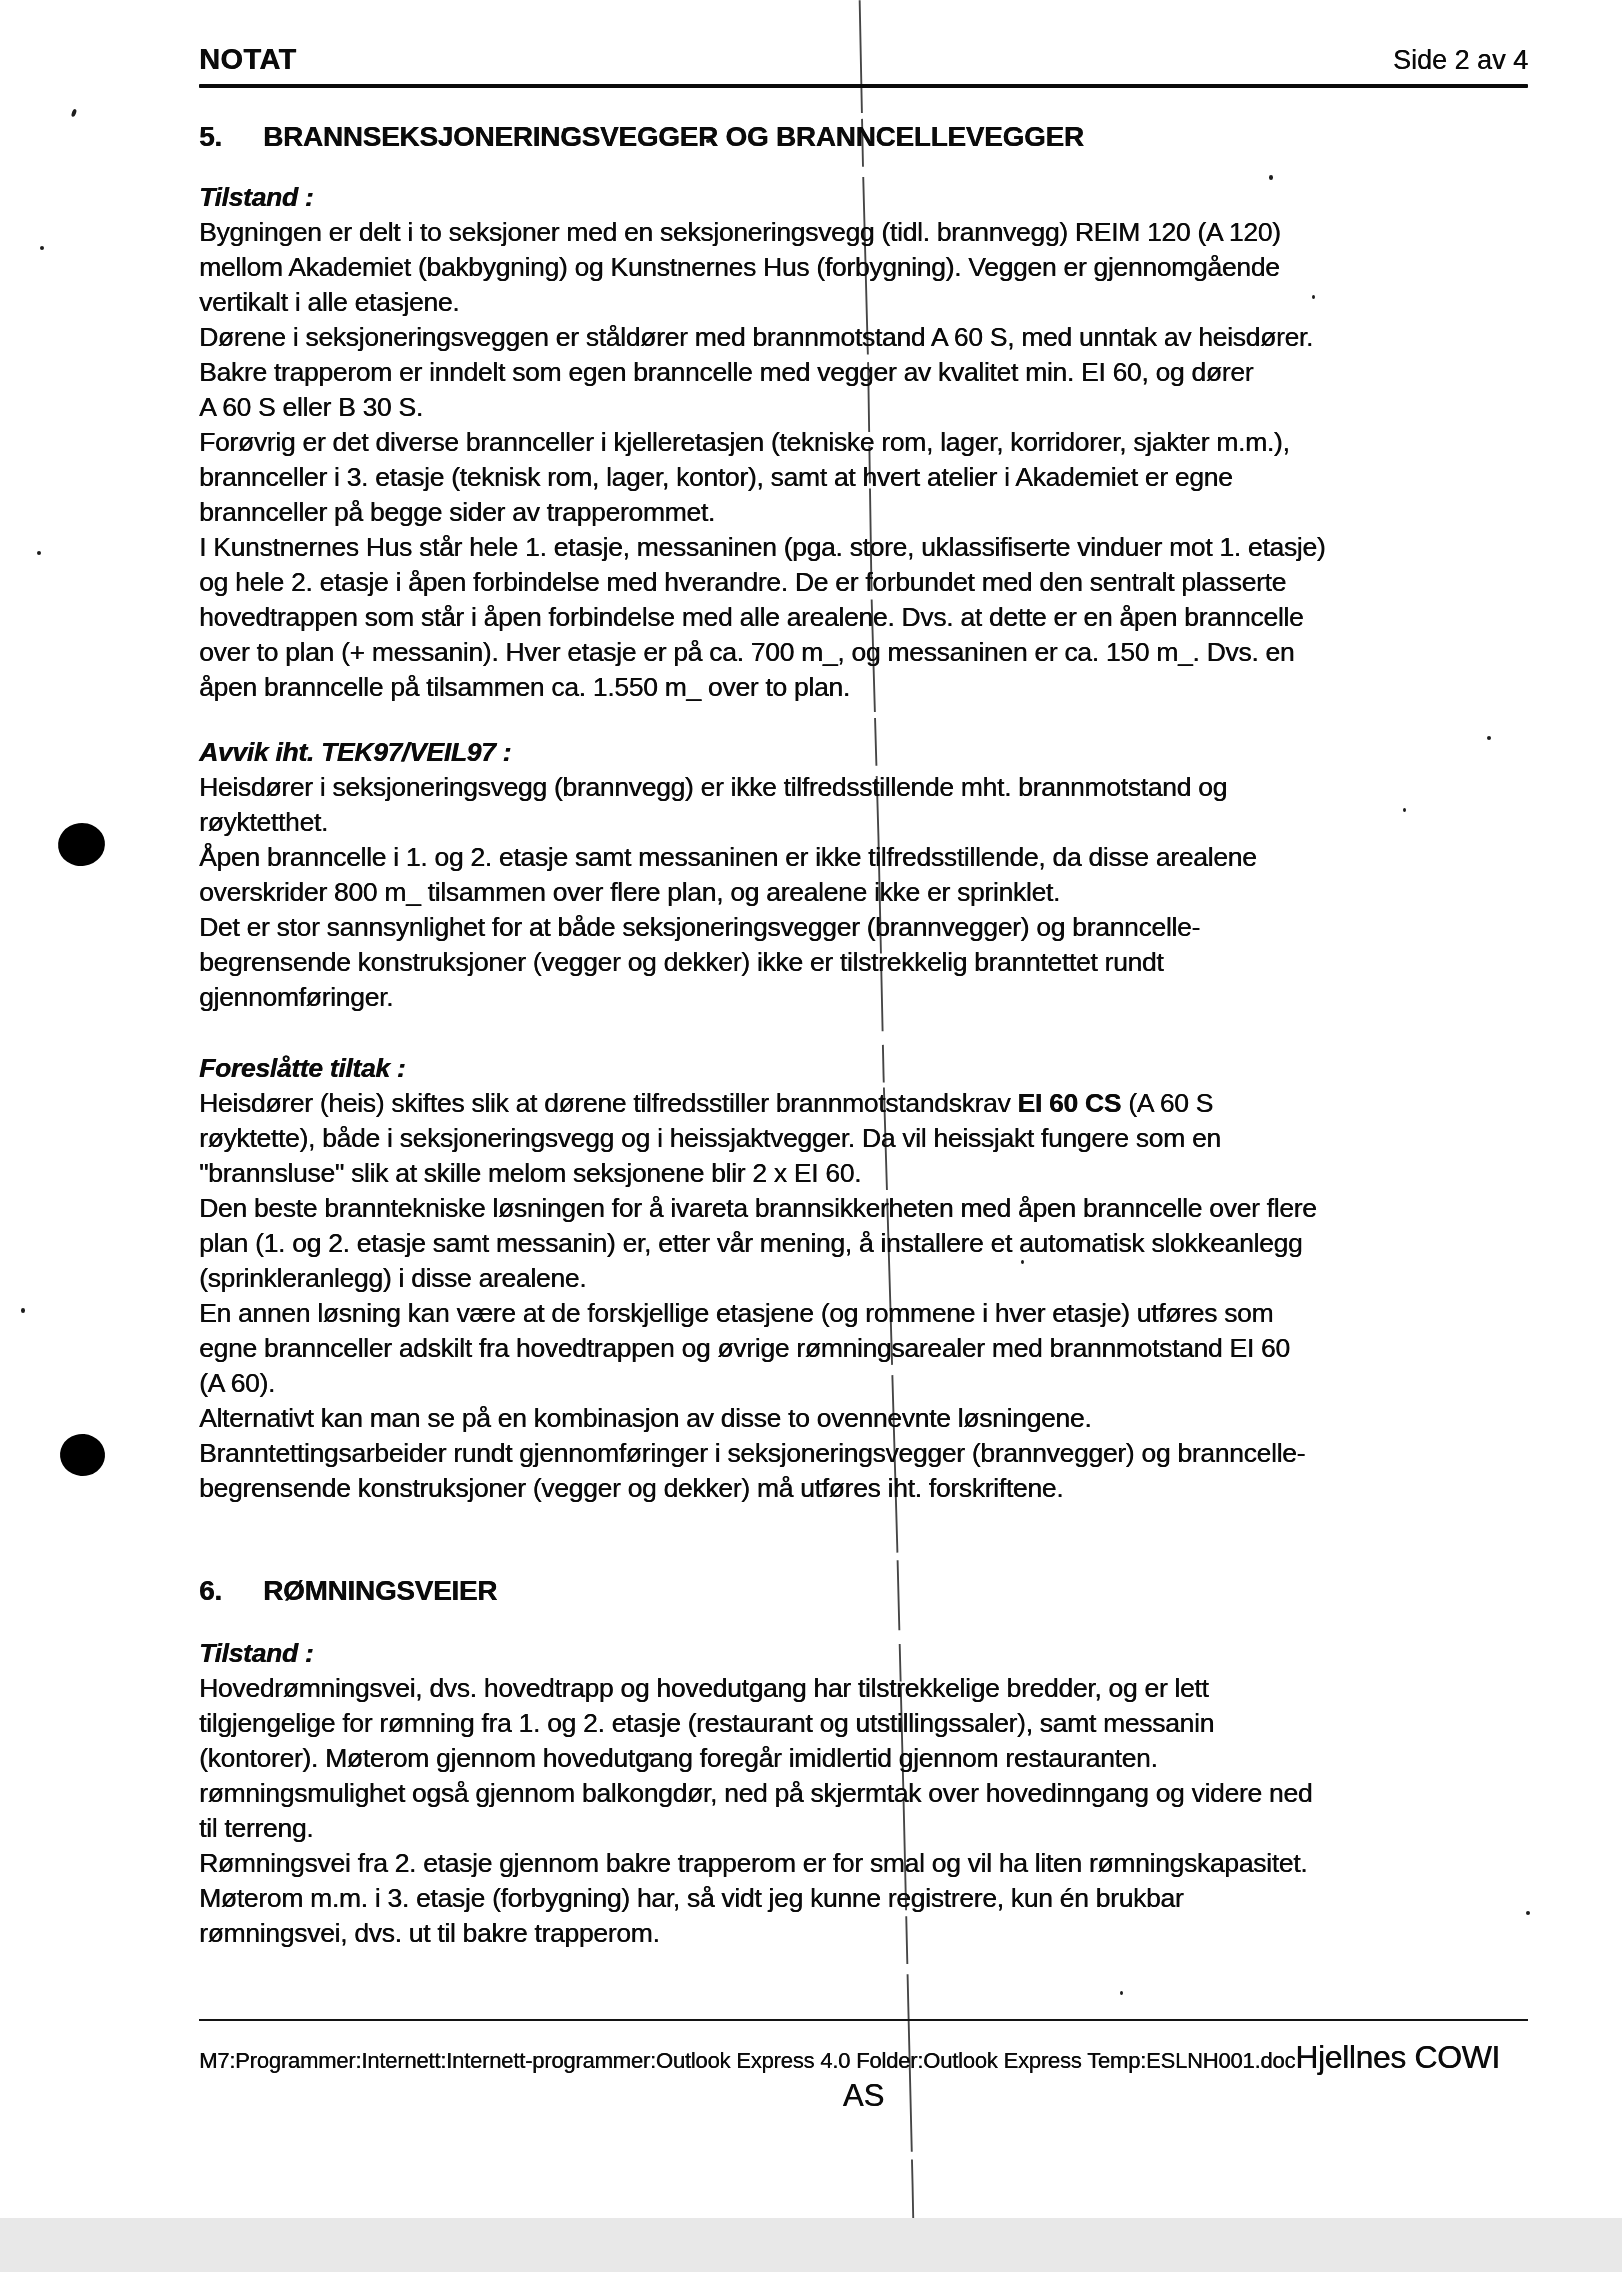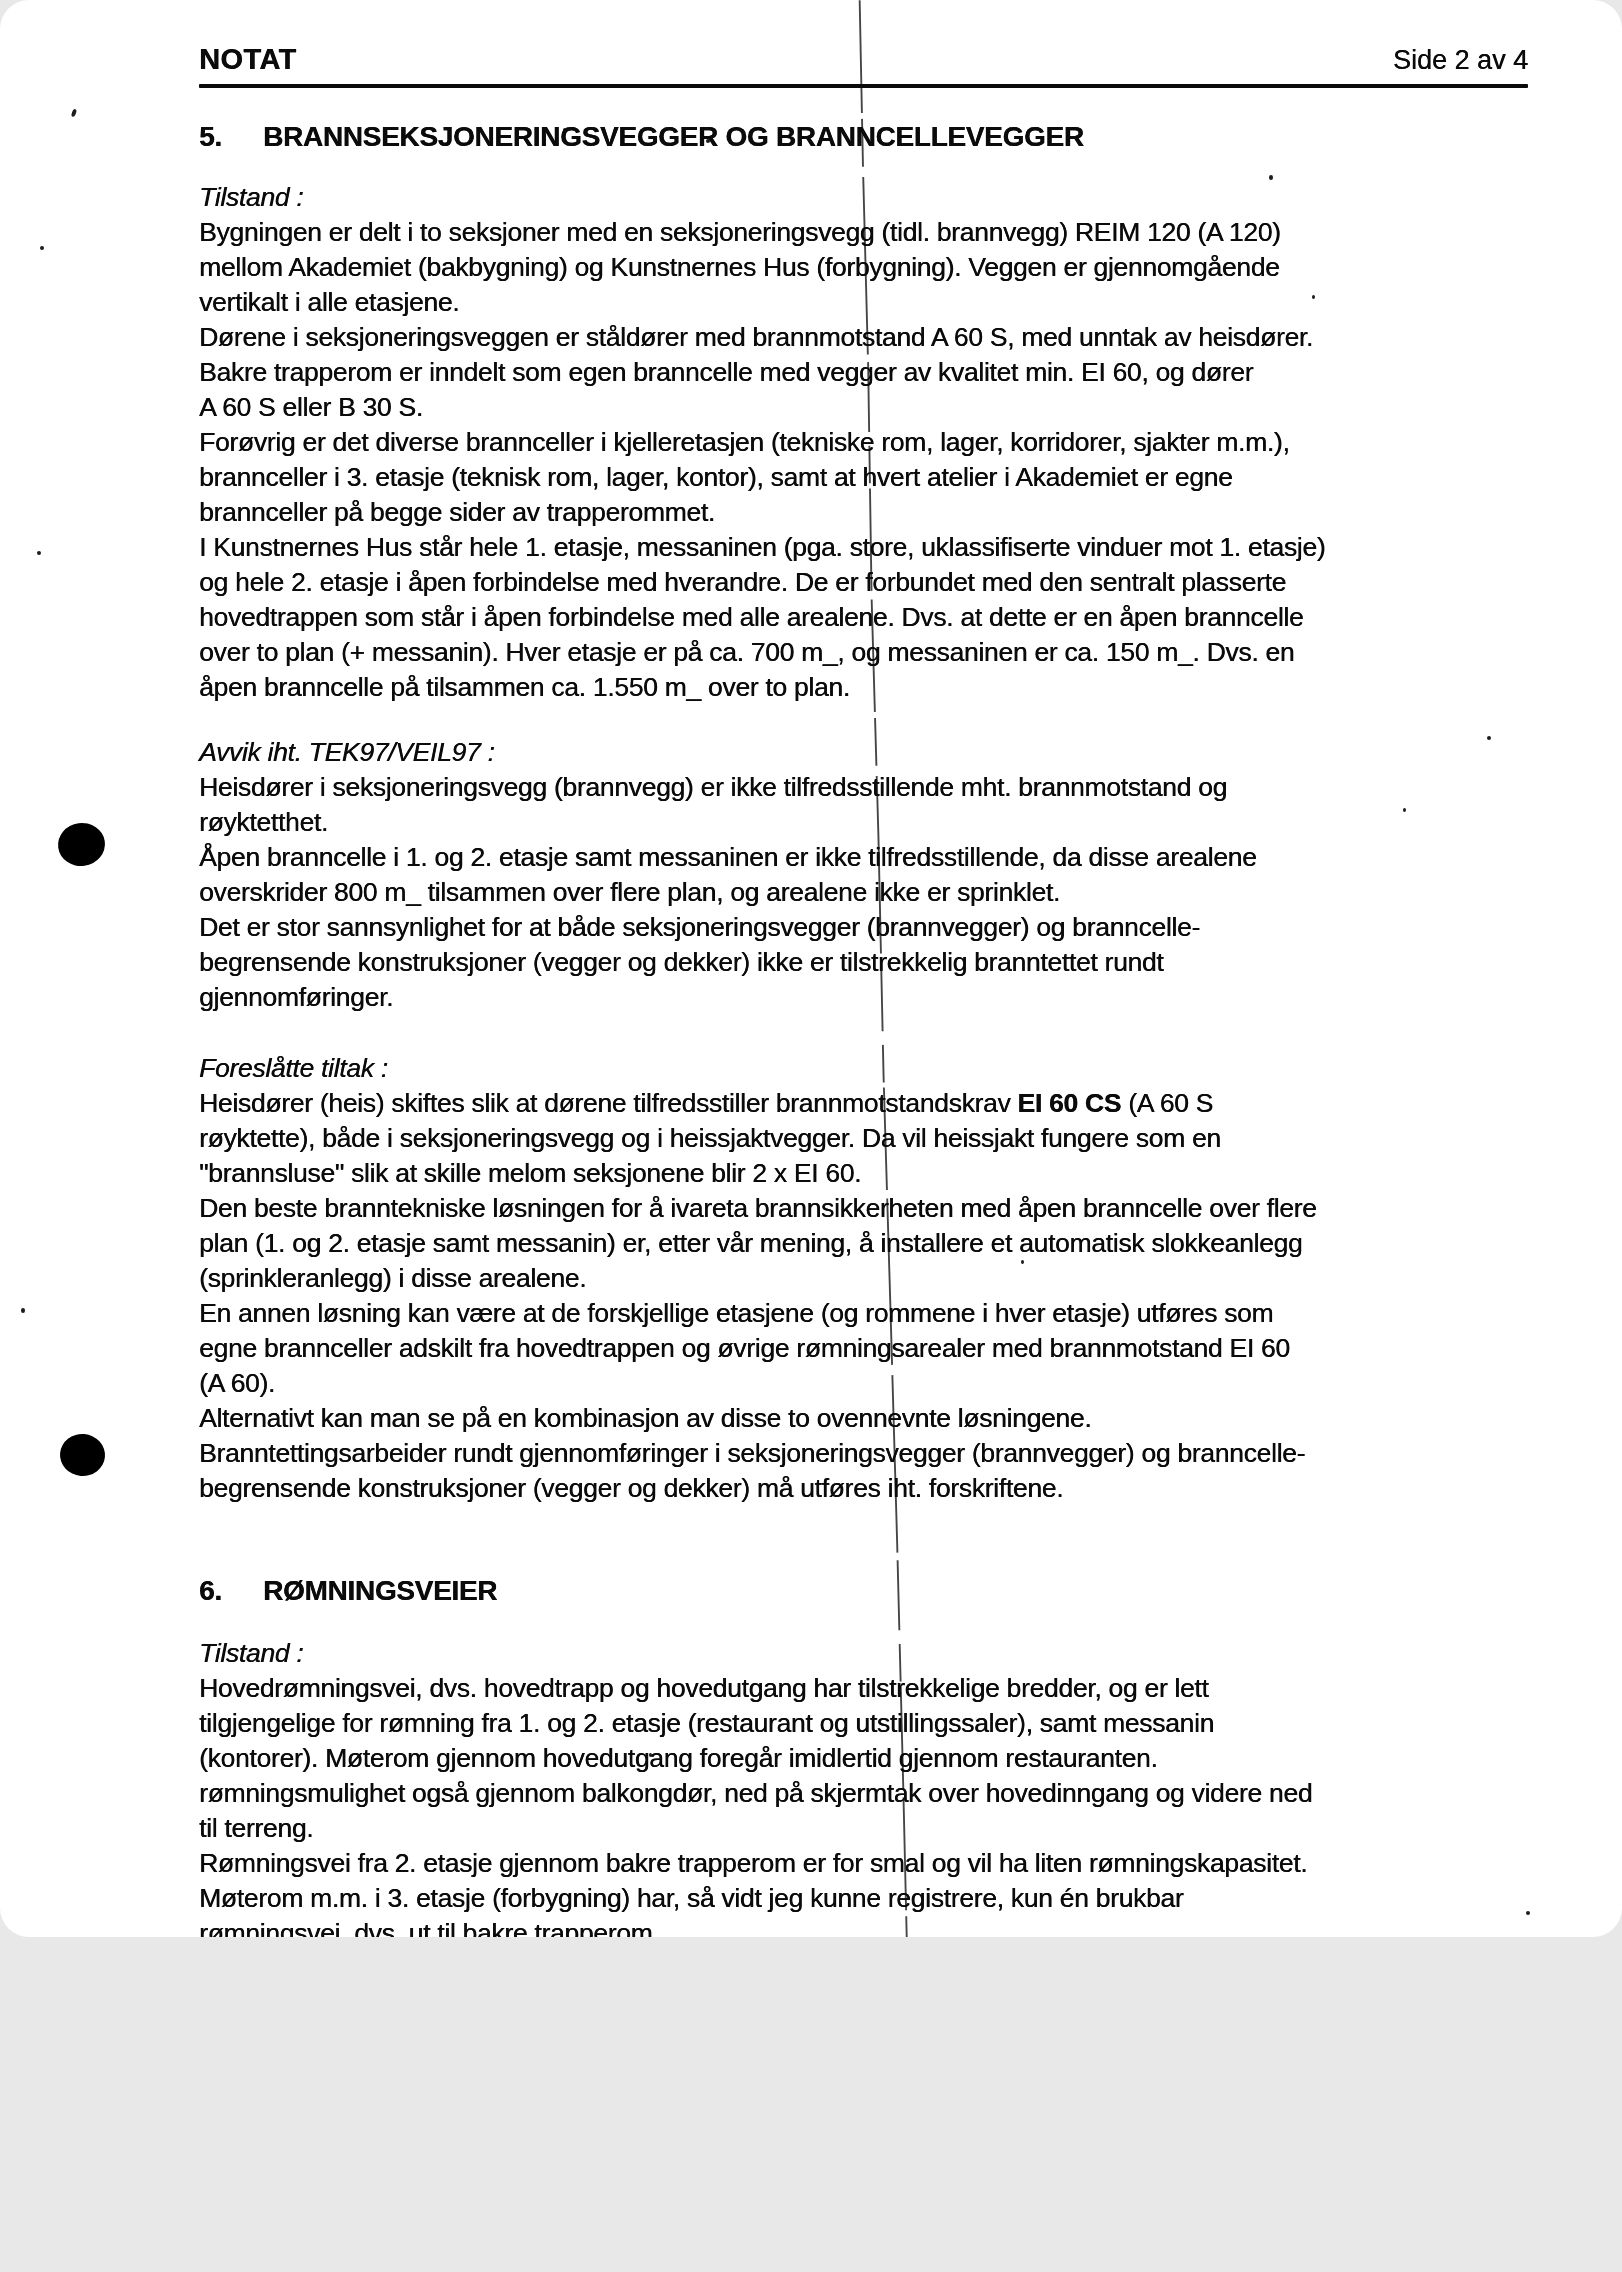--- a/index.html
+++ b/index.html
@@ -1,39 +1,38 @@
 <!DOCTYPE html>
 <html style="font-size:13.7px"><head>
 <meta charset="utf-8">
 <style>
   html,body{margin:0;padding:0;background:#e8e8e8;}
   .page{
     position:relative;
-    width:1622px;height:1937px;
+    width:1622px;height:2218px;
     background:#ffffff;
     overflow:hidden;
     font-family:"Liberation Sans", sans-serif;
     color:#0b0b0b;
-    border-radius:29px;
   }
   .content{position:absolute;left:199px;width:1329px;top:0;}
   .scan-text{text-shadow:0.4px 0 0 currentColor;}
 
   .header-row{margin-top:43px;display:flex;justify-content:space-between;align-items:flex-end;}
   .doc-title{font-size:29px;font-weight:700;letter-spacing:0.4px;}
   .page-num{font-size:27px;font-weight:400;}
   .rule{margin-top:7.7px;height:4.3px;background:#0a0a0a;border-radius:0.9px;}
 
   .section-title{display:flex;font-size:28px;font-weight:700;letter-spacing:-0.3px;line-height:35px;}
   .section-title .sec-num{width:64px;flex:0 0 64px;}
   .s-0{margin-top:31px;}
   .s-1{margin-top:67px;}
 
   .block{font-size:26.5px;line-height:35px;letter-spacing:-0.3px;}
-  .block-heading{font-weight:400;font-style:italic;font-size:26.5px;line-height:35px;}
+  .block-heading{font-weight:700;font-style:italic;font-size:26.5px;line-height:35px;}
   .b-0-0{margin-top:25.6px;}
   .b-0-1{margin-top:30px;}
   .b-0-2{margin-top:36px;}
   .b-1-0{margin-top:28px;}
   .line{white-space:pre-wrap;}
   .line b{font-weight:700;}
 
   .footer-rule{margin-top:68px;height:2.6px;background:#141414;}
   .footer-row{margin-top:18px;}
   .footer-path{font-size:22px;letter-spacing:-0.2px;}

